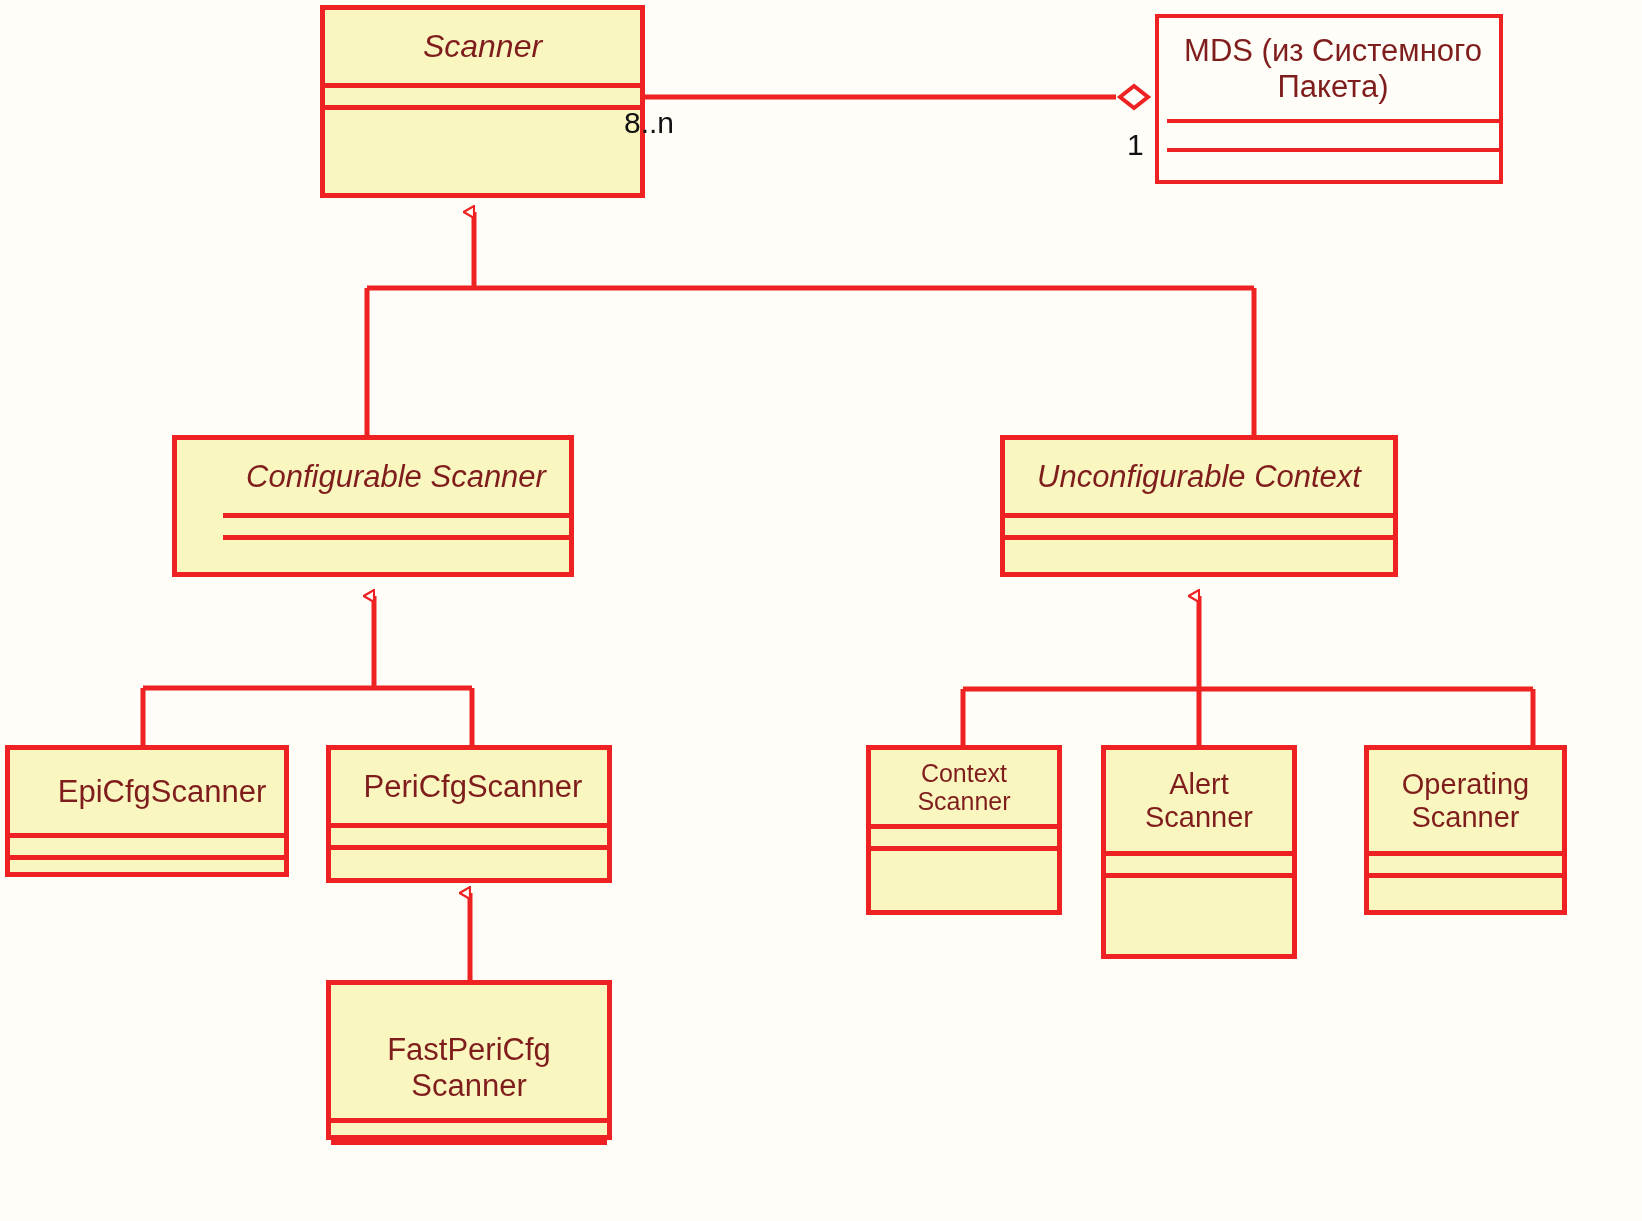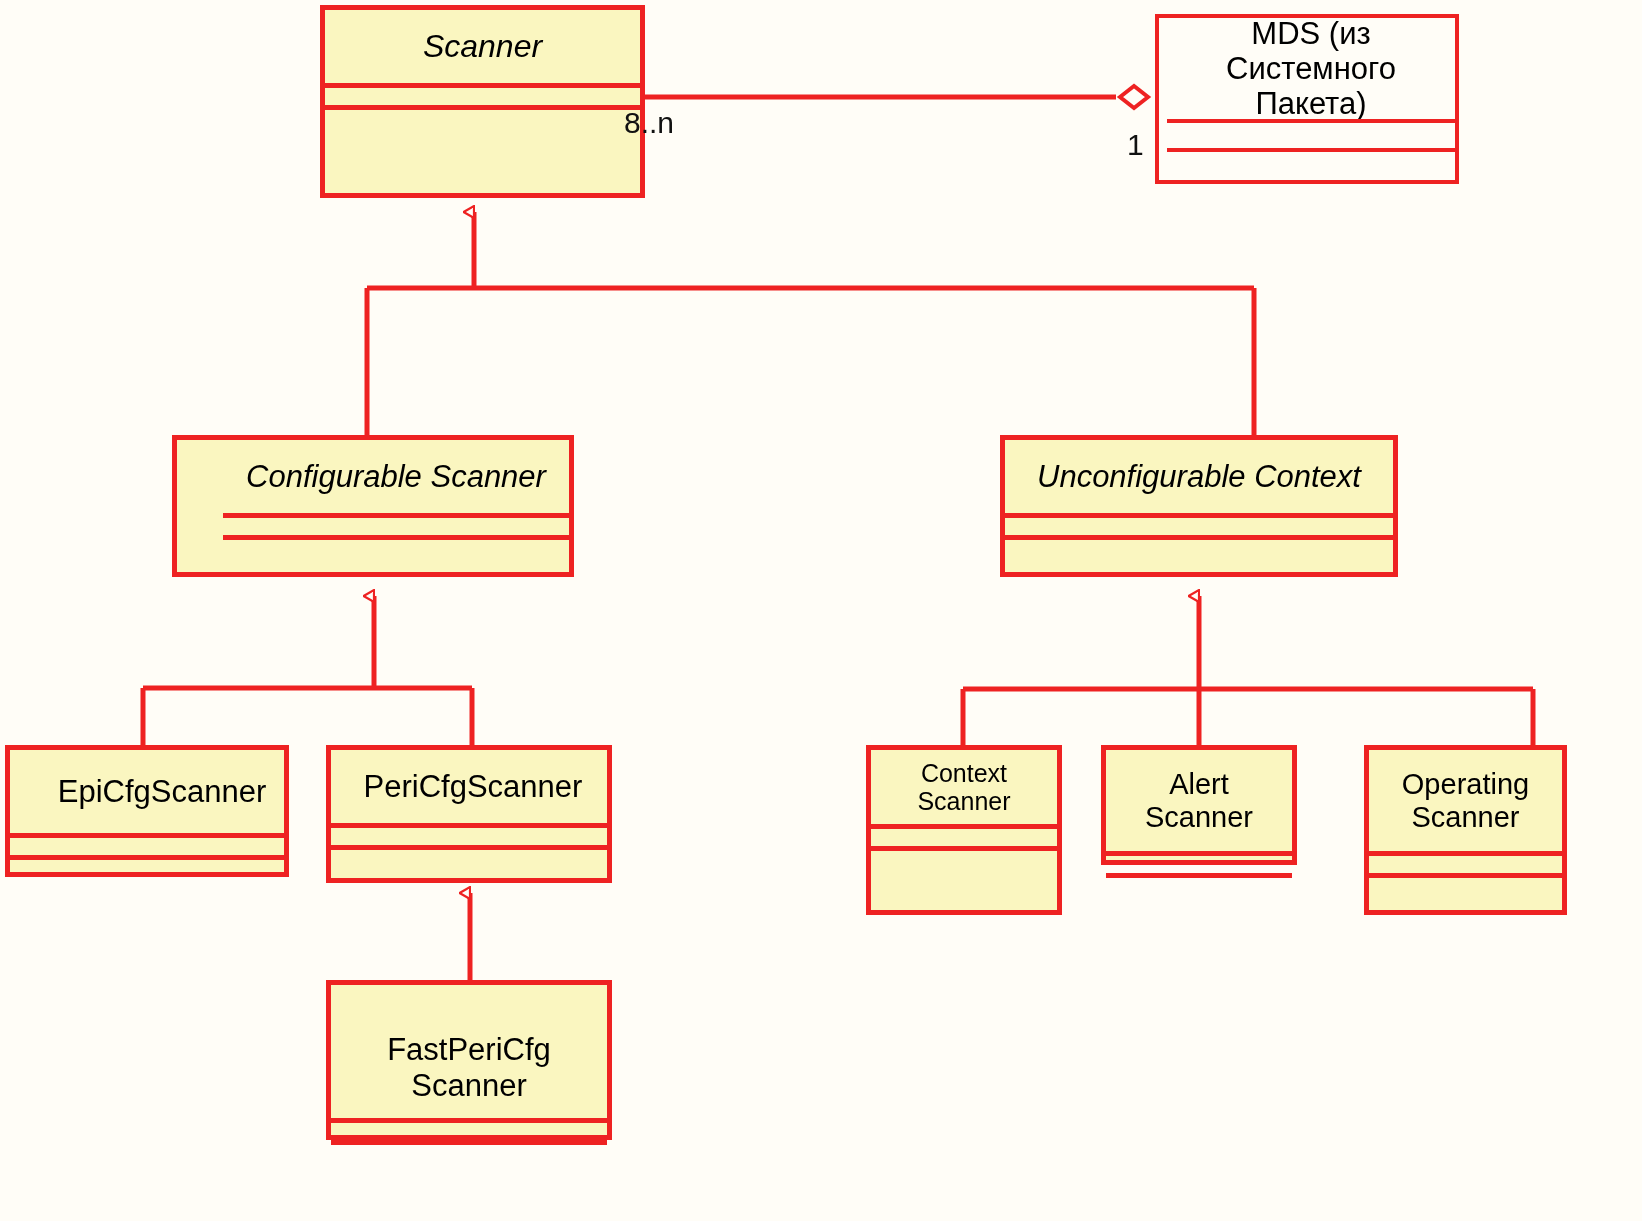--- a/index.html
+++ b/index.html
@@ -35,21 +35,21 @@
   .uml-class.plain {
     background: #fffdf7;
     border-width: 4px;
   }
   .compartment-name {
     flex: 0 0 auto;
     display: flex;
     align-items: center;
     justify-content: center;
     text-align: center;
-    color: #000000;
+    color: #7f1d1d;
     line-height: 1.13;
     padding: 0 6px;
     box-sizing: border-box;
   }
   .compartment-attrs {
     flex: 0 0 auto;
     border-top: 5px solid #ee2222;
     box-sizing: border-box;
   }
   .compartment-ops {
@@ -107,21 +107,21 @@
       <path d="M1533 689 L1533 745"></path>
     </g>
   </svg>
 
   <div class="uml-class" style="left:320px; top:5px; width:325px; height:193px;">
     <div class="compartment-name italic-title" style="height:73px; font-size:32px;">Scanner</div>
     <div class="compartment-attrs" style="height:22px;"></div>
     <div class="compartment-ops"></div>
   </div>
 
-  <div class="uml-class plain" style="left:1155px; top:14px; width:304px; height:170px;padding-left:8px;">
+  <div class="uml-class plain" style="left:1155px; top:14px; width:348px; height:170px;padding-left:8px;">
     <div class="compartment-name" style="height:101px; font-size:31px;">MDS (из Системного Пакета)</div>
     <div class="compartment-attrs" style="height:29px;"></div>
     <div class="compartment-ops"></div>
   </div>
 
   <div class="mult-label" style="left:624px; top:108px;">8..n</div>
 
   <div class="mult-label" style="left:1127px; top:130px;">1</div>
 
   <div class="uml-class" style="left:172px; top:435px; width:402px; height:142px;padding-left:46px;">
@@ -153,21 +153,21 @@
     <div class="compartment-attrs" style="height:22px;"></div>
     <div class="compartment-ops"></div>
   </div>
 
   <div class="uml-class" style="left:866px; top:745px; width:196px; height:170px;">
     <div class="compartment-name" style="height:74px; font-size:25px;">Context Scanner</div>
     <div class="compartment-attrs" style="height:22px;"></div>
     <div class="compartment-ops"></div>
   </div>
 
-  <div class="uml-class" style="left:1101px; top:745px; width:196px; height:120px;">
+  <div class="uml-class" style="left:1101px; top:745px; width:196px; height:214px;">
     <div class="compartment-name" style="height:101px; font-size:29px;">Alert Scanner</div>
     <div class="compartment-attrs" style="height:22px;"></div>
     <div class="compartment-ops"></div>
   </div>
 
   <div class="uml-class" style="left:1364px; top:745px; width:203px; height:170px;">
     <div class="compartment-name" style="height:101px; font-size:29px;">Operating Scanner</div>
     <div class="compartment-attrs" style="height:22px;"></div>
     <div class="compartment-ops"></div>
   </div>

